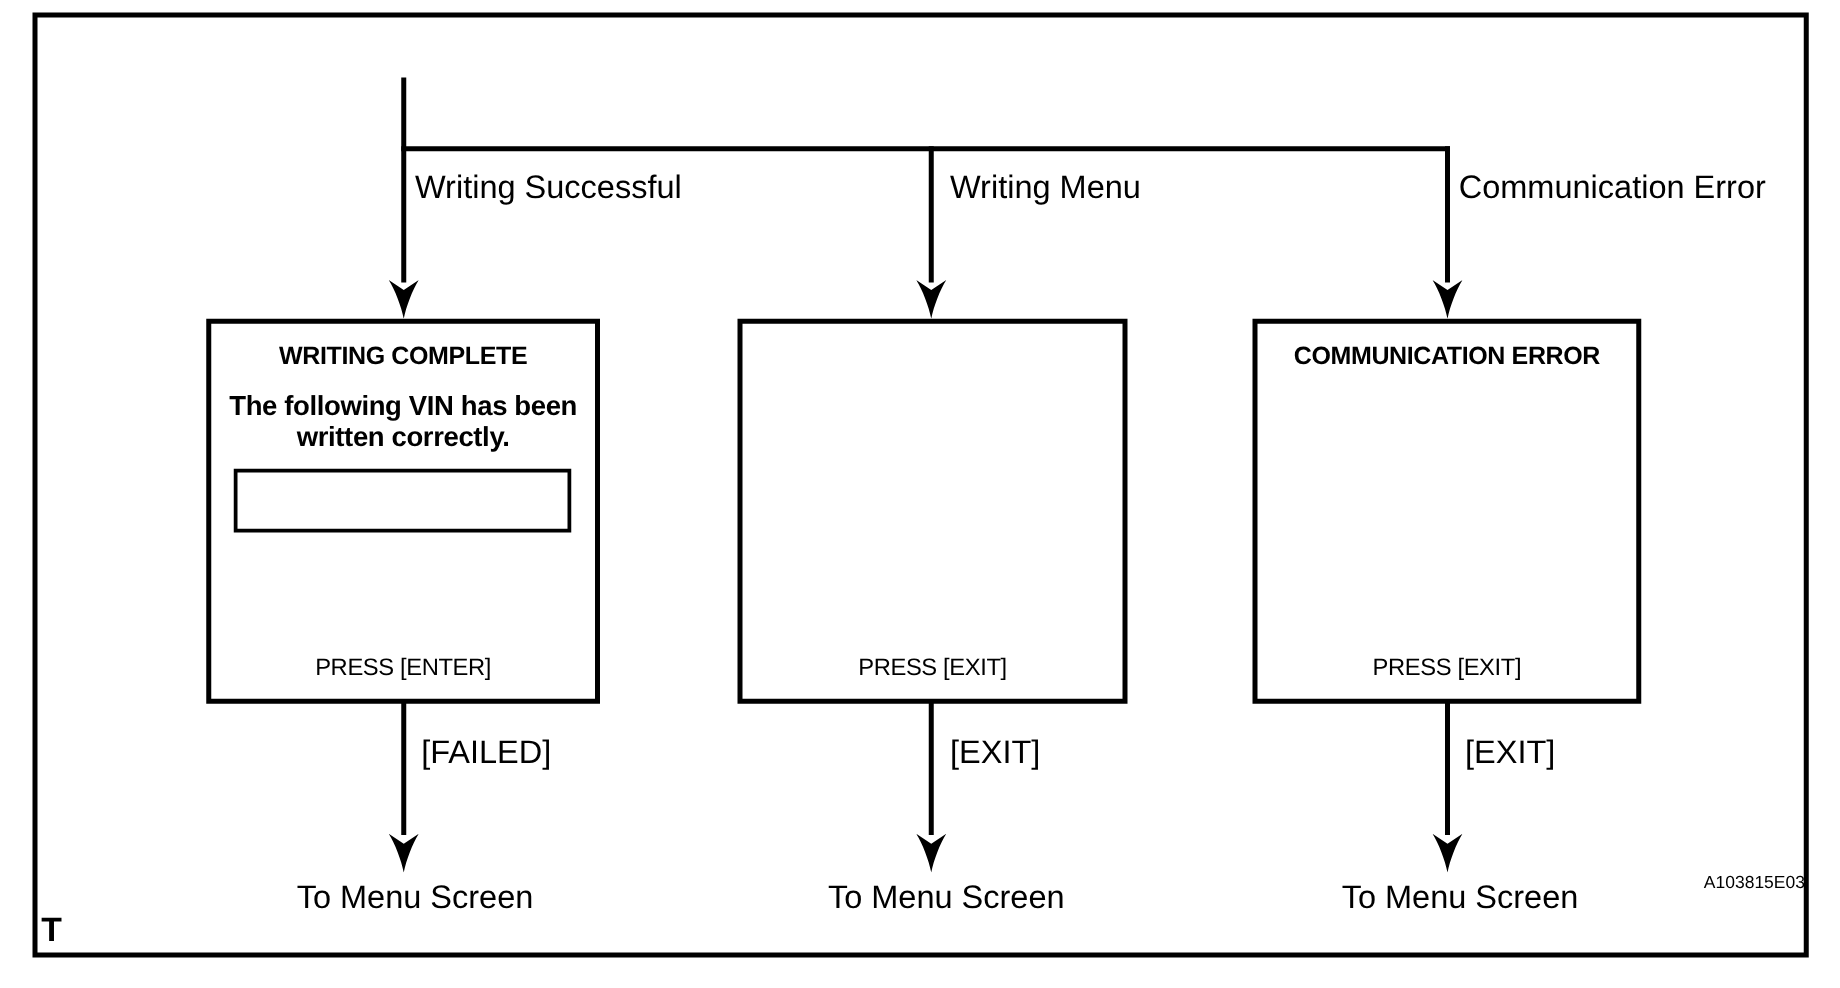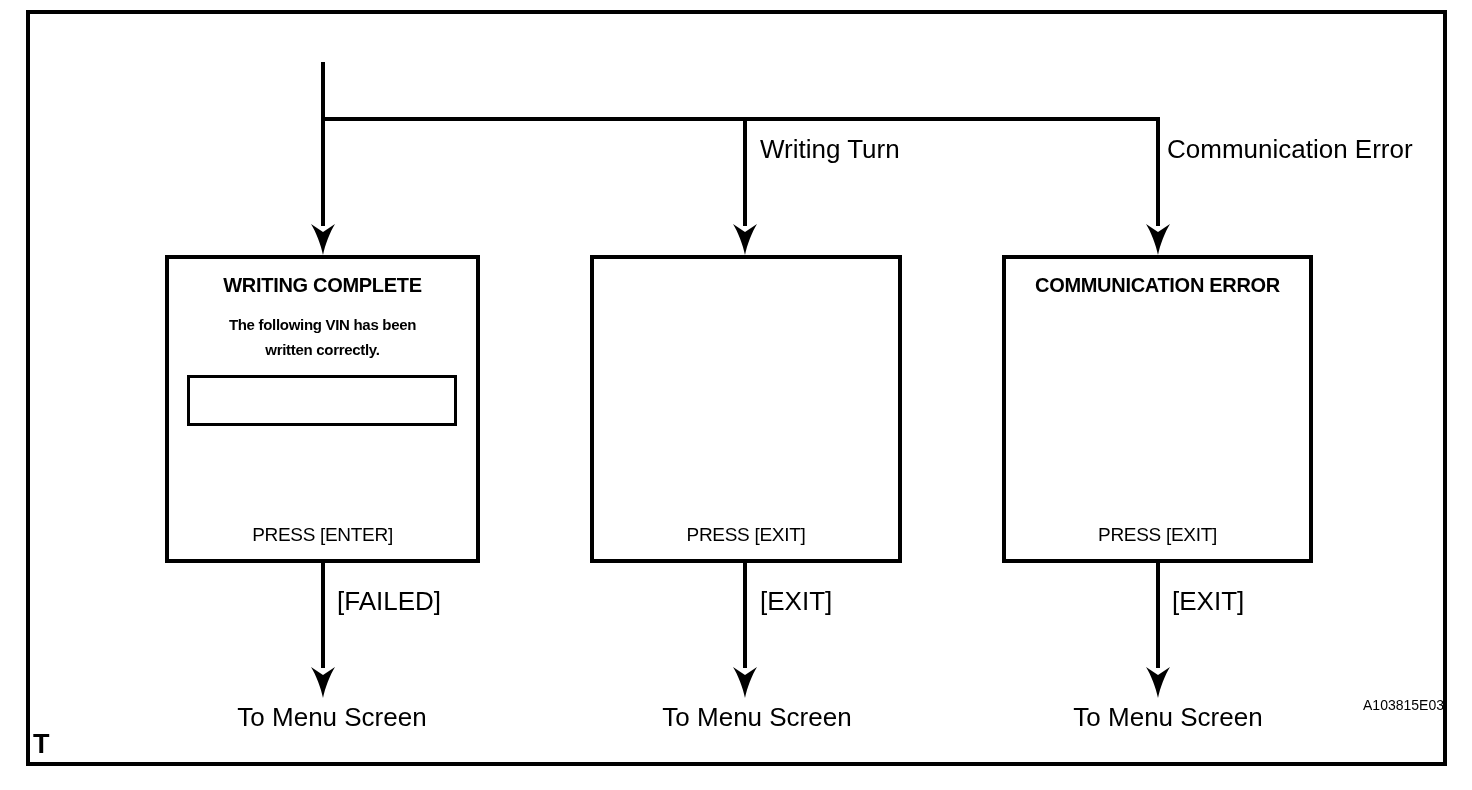--- a/index.html
+++ b/index.html
@@ -27,21 +27,21 @@
     position:absolute;width:315px;height:308px;border:4px solid #000;
     box-sizing:border-box;background:#fff;
   }
   .box-title{
     position:absolute;left:0;width:100%;text-align:center;
     font-weight:bold;font-size:20px;line-height:24px;
     letter-spacing:-0.3px;white-space:pre-wrap;
   }
   .box-body{
     position:absolute;left:0;width:100%;text-align:center;
-    font-weight:bold;font-size:15px;line-height:25px;
+    font-weight:bold;font-size:22px;line-height:25px;
     letter-spacing:-0.3px;white-space:pre-line;
   }
   .press-label{
     position:absolute;left:0;width:100%;text-align:center;
     font-weight:normal;font-size:19px;line-height:23px;letter-spacing:-0.3px;
   }
   .vin-field{
     position:absolute;left:18px;top:116px;width:270px;height:51px;
     border:3px solid #000;box-sizing:border-box;background:#fff;
   }
@@ -67,21 +67,22 @@
   <svg class="arrowhead" style="left:311px;top:224px" viewBox="0 0 24 31">
     <path d="M12,31 C10,21 5,8 0,0 L12,8 L24,0 C19,8 14,21 12,31 Z" fill="#000"></path>
   </svg>
   <svg class="arrowhead" style="left:733px;top:224px" viewBox="0 0 24 31">
     <path d="M12,31 C10,21 5,8 0,0 L12,8 L24,0 C19,8 14,21 12,31 Z" fill="#000"></path>
   </svg>
   <svg class="arrowhead" style="left:1146px;top:224px" viewBox="0 0 24 31">
     <path d="M12,31 C10,21 5,8 0,0 L12,8 L24,0 C19,8 14,21 12,31 Z" fill="#000"></path>
   </svg>
 
-  <div class="flow-label" style="left:760px;top:134px">Writing Turn</div>
+  <div class="flow-label" style="left:332px;top:134px">Writing Successful</div>
+  <div class="flow-label" style="left:760px;top:134px">Writing Menu</div>
   <div class="flow-label" style="left:1167px;top:134px">Communication Error</div>
 
   <div class="screen-box" style="left:165px;top:255px;width:315px">
     <div class="box-title" style="top:14px">WRITING COMPLETE</div>
     <div class="box-body" style="top:53px">The following VIN has been
 written correctly.</div>
     <div class="vin-field"></div>
     <div class="press-label" style="top:264px">PRESS [ENTER]</div>
   </div>
 

